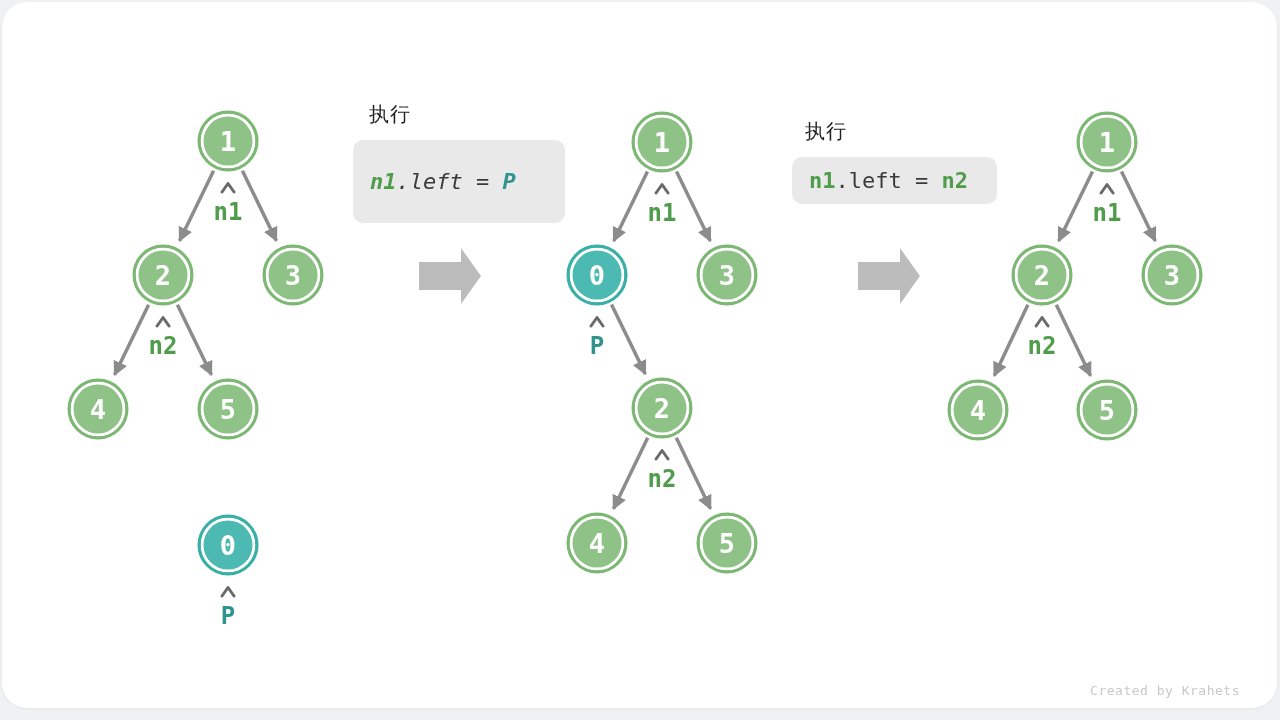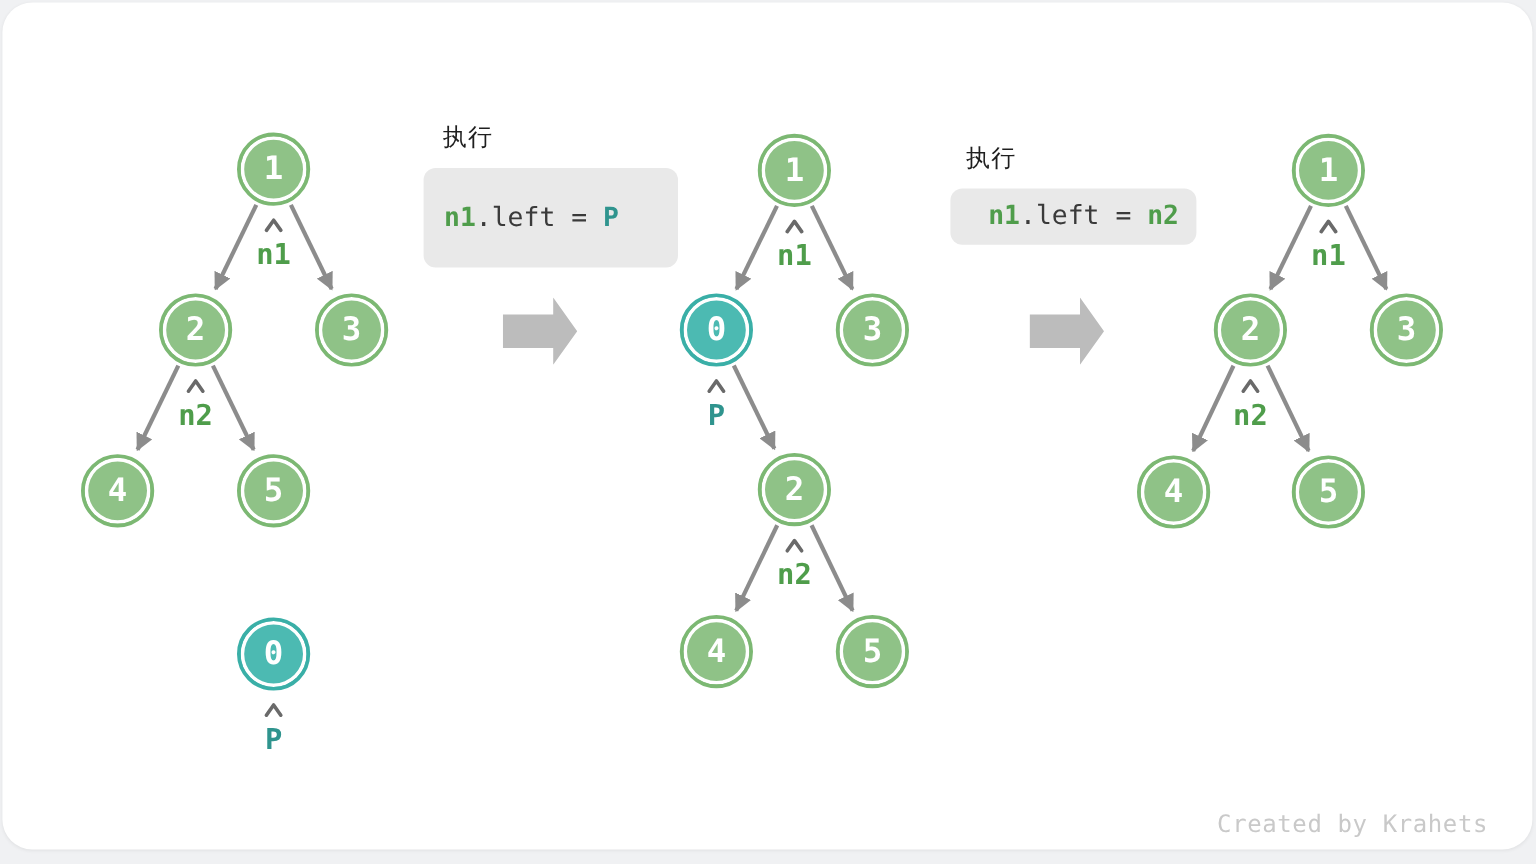--- a/index.html
+++ b/index.html
@@ -68,36 +68,36 @@
   .code-box {
     position: absolute;
     background: #e9e9e9;
     border-radius: 10px;
     display: flex; flex-direction: column; justify-content: center;
     padding-left: 17px;
     box-sizing: border-box;
     font-family: "DejaVu Sans Mono", monospace;
     font-size: 22px;
   }
-  .code-box.box-1 { left: 353px; top: 140px; width: 212px; height: 83px; }
-  .code-box.box-2 { left: 792px; top: 157px; width: 205px; height: 47px; align-items: center; }
+  .code-box.box-1 { left: 353px; top: 140px; width: 212px; height: 83px; font-style: italic; }
+  .code-box.box-2 { left: 792px; top: 157px; width: 205px; height: 47px; }
   .code-line { line-height: 37px; white-space: pre; }
   .tok { white-space: pre; font-weight: 500; color: #3a3a3a; }
   .tok.green { color: #4f9d4b; font-weight: bold; }
   .tok.teal  { color: #2f948e; font-weight: bold; }
 
   .block-arrow { position: absolute; width: 62px; height: 56px; }
   .block-arrow.arrow-1 { left: 419px; top: 248px; }
   .block-arrow.arrow-2 { left: 858px; top: 248px; }
 
   .watermark {
     position: absolute;
     right: 40px; bottom: 22px;
     font-family: "DejaVu Sans Mono", monospace;
-    font-size: 20px;
+    font-size: 13px;
     color: #c9c9c9;
     letter-spacing: 0.5px;
   }
 </style>
 </head>
 <body>
 
 <div class="canvas">
   <div class="card"></div>
 

